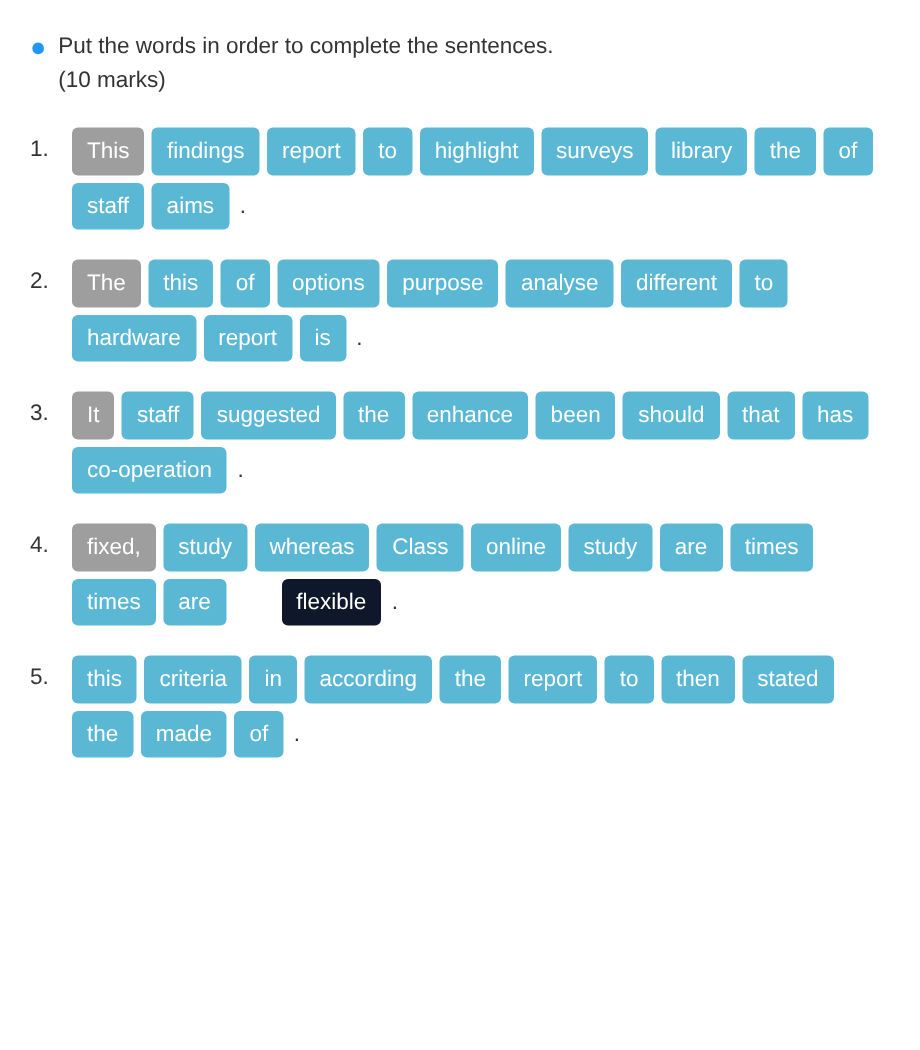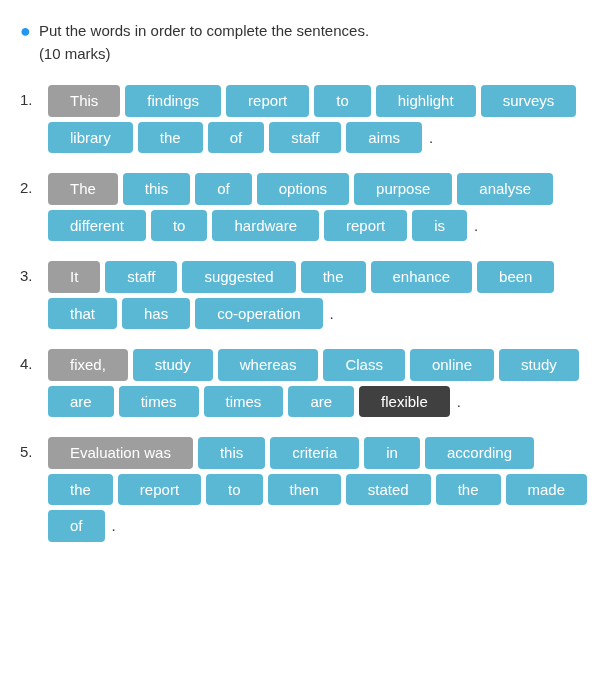--- a/index.html
+++ b/index.html
@@ -56,33 +56,34 @@
     .words-container {
       display: flex;
       flex-wrap: wrap;
       gap: 5px;
       flex: 1;
     }
 
     .word-tag {
       background-color: #5BB8D4;
       color: #ffffff;
-      padding: 6px 22px;
+      padding: 6px 10px;
       border-radius: 4px;
       font-size: 15px;
       display: inline-block;
       line-height: 1.3;
     }
 
     .word-tag.grey {
       background-color: #9E9E9E;
     }
 
     .word-tag.dark-grey {
-      background-color: #404040;
+      background-color: #0f172a;
+      margin-left: 32px;
     }
 
     .punctuation {
       font-size: 15px;
       color: #333;
       display: inline-flex;
       align-items: center;
       padding: 6px 2px;
     }
   </style>
@@ -133,20 +134,21 @@
     </li>
     <li class="question-item">
       <span class="question-number">3.</span>
       <div class="words-container">
         <span class="word-tag grey">It</span>
         <span class="word-tag">staff</span>
         <span class="word-tag">suggested</span>
         <span class="word-tag">the</span>
         <span class="word-tag">enhance</span>
         <span class="word-tag">been</span>
+        <span class="word-tag">should</span>
         <span class="word-tag">that</span>
         <span class="word-tag">has</span>
         <span class="word-tag">co-operation</span>
         <span class="punctuation">.</span>
       </div>
     </li>
     <li class="question-item">
       <span class="question-number">4.</span>
       <div class="words-container">
         <span class="word-tag grey">fixed,</span>
@@ -159,21 +161,20 @@
         <span class="word-tag">times</span>
         <span class="word-tag">times</span>
         <span class="word-tag">are</span>
         <span class="word-tag dark-grey">flexible</span>
         <span class="punctuation">.</span>
       </div>
     </li>
     <li class="question-item">
       <span class="question-number">5.</span>
       <div class="words-container">
-        <span class="word-tag grey">Evaluation was</span>
         <span class="word-tag">this</span>
         <span class="word-tag">criteria</span>
         <span class="word-tag">in</span>
         <span class="word-tag">according</span>
         <span class="word-tag">the</span>
         <span class="word-tag">report</span>
         <span class="word-tag">to</span>
         <span class="word-tag">then</span>
         <span class="word-tag">stated</span>
         <span class="word-tag">the</span>

